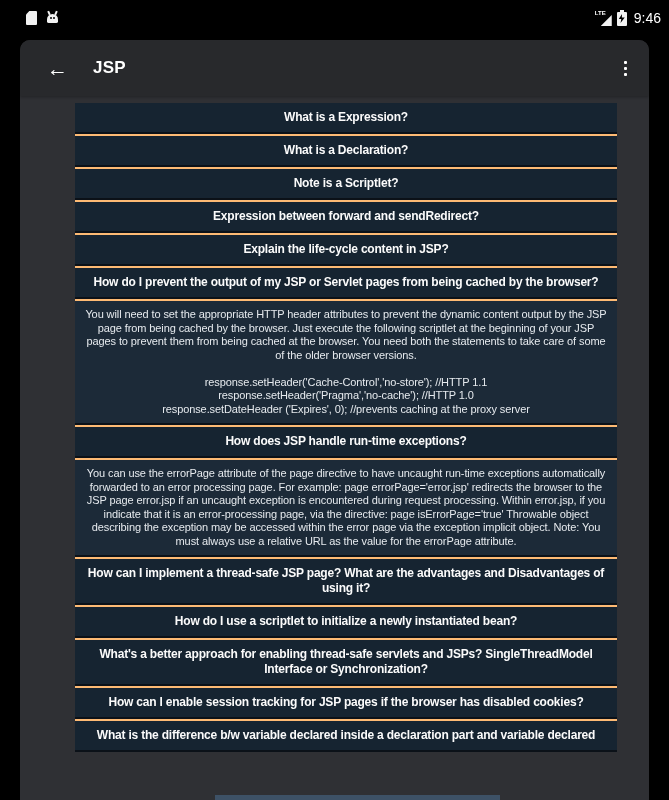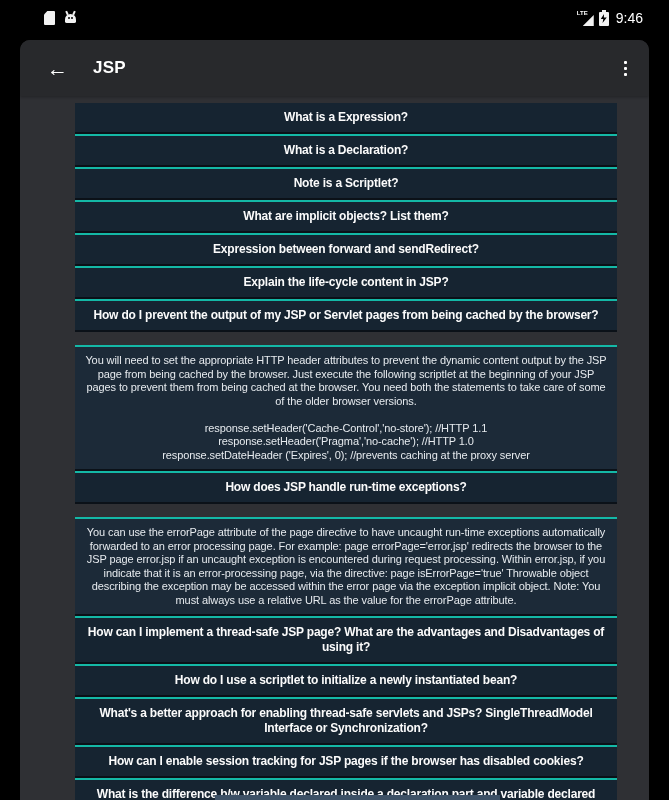--- a/index.html
+++ b/index.html
@@ -2,21 +2,21 @@
 <html><head>
 <meta charset="utf-8">
 <style>
   * { margin:0; padding:0; box-sizing:border-box; }
   html,body { width:669px; height:800px; overflow:hidden; background:#000; font-family:"Liberation Sans", sans-serif; }
 
   
   .status-bar {
     position:absolute; left:0; top:0; width:669px; height:36px;
     background:#000; color:#fff;
-    display:flex; align-items:center; padding:0 24px;
+    display:flex; align-items:center; padding:0 6px;
   }
   .sb-left { display:flex; align-items:center; gap:9px; margin-left:20px; }
   .icon-sdcard {
     width:11px; height:14px; background:#f2f2f2;
     clip-path:polygon(30% 0, 100% 0, 100% 100%, 0 100%, 0 25%);
     border-radius:1px;
   }
   .icon-android { position:relative; width:13px; height:14px; }
   .icon-android .head {
     position:absolute; left:1px; top:3px; width:11px; height:9px;
@@ -59,30 +59,29 @@
   }
   .back-btn { color:#fff; font-size:21px; line-height:1; cursor:default; }
   .toolbar-title { color:#fff; font-size:17px; font-weight:bold; margin-left:25px; letter-spacing:0.2px; }
   .overflow-btn { margin-left:auto; display:flex; flex-direction:column; gap:3px; padding:4px; }
   .overflow-btn .dot { width:3px; height:3px; background:#fff; border-radius:1px; }
 
   
   .faq-list { margin:7px 32px 0 55px; }
   .block { padding:7px 8px; }
   .block { border-bottom:2px solid #0b1118;text-align:center; }
-  .block + .block { border-top:2px solid #14b8a6; }
+  .block + .block { border-top:2px solid #fdba74; }
   .question {
     background:#162431; color:#fbfbfb;
     font-size:12px; font-weight:bold; line-height:15px; letter-spacing:-0.2px;
   }
   .answer {
     background:#1c2a38; color:#e6eaee;
     font-size:11px; font-weight:normal; line-height:13.5px; letter-spacing:-0.1px;
     white-space:pre-line;
-    margin-top:13px;
   }
 
   .bottom-bar {
     position:absolute; left:215px; bottom:0; width:285px; height:5px;
     background:#3d5166; z-index:5;
   }
 </style>
 </head>
 <body>
 
@@ -119,21 +118,20 @@
       <div class="dot"></div>
         <div class="dot"></div>
         <div class="dot"></div>
     </div>
   </div>
 
   <div class="faq-list">
     <div class="block question">What is a Expression?</div>
     <div class="block question">What is a Declaration?</div>
     <div class="block question">Note is a Scriptlet?</div>
-    <div class="block question">What are implicit objects? List them?</div>
     <div class="block question">Expression between forward and sendRedirect?</div>
     <div class="block question">Explain the life-cycle content in JSP?</div>
     <div class="block question">How do I prevent the output of my JSP or Servlet pages from being cached by the browser?</div>
     <div class="block answer">You will need to set the appropriate HTTP header attributes to prevent the dynamic content output by the JSP page from being cached by the browser. Just execute the following scriptlet at the beginning of your JSP pages to prevent them from being cached at the browser. You need both the statements to take care of some of the older browser versions.
 
 response.setHeader('Cache-Control','no-store'); //HTTP 1.1
 response.setHeader('Pragma','no-cache'); //HTTP 1.0
 response.setDateHeader ('Expires', 0); //prevents caching at the proxy server</div>
     <div class="block question">How does JSP handle run-time exceptions?</div>
     <div class="block answer">You can use the errorPage attribute of the page directive to have uncaught run-time exceptions automatically forwarded to an error processing page. For example: page errorPage='error.jsp' redirects the browser to the JSP page error.jsp if an uncaught exception is encountered during request processing. Within error.jsp, if you indicate that it is an error-processing page, via the directive: page isErrorPage='true' Throwable object describing the exception may be accessed within the error page via the exception implicit object. Note: You must always use a relative URL as the value for the errorPage attribute.</div>

